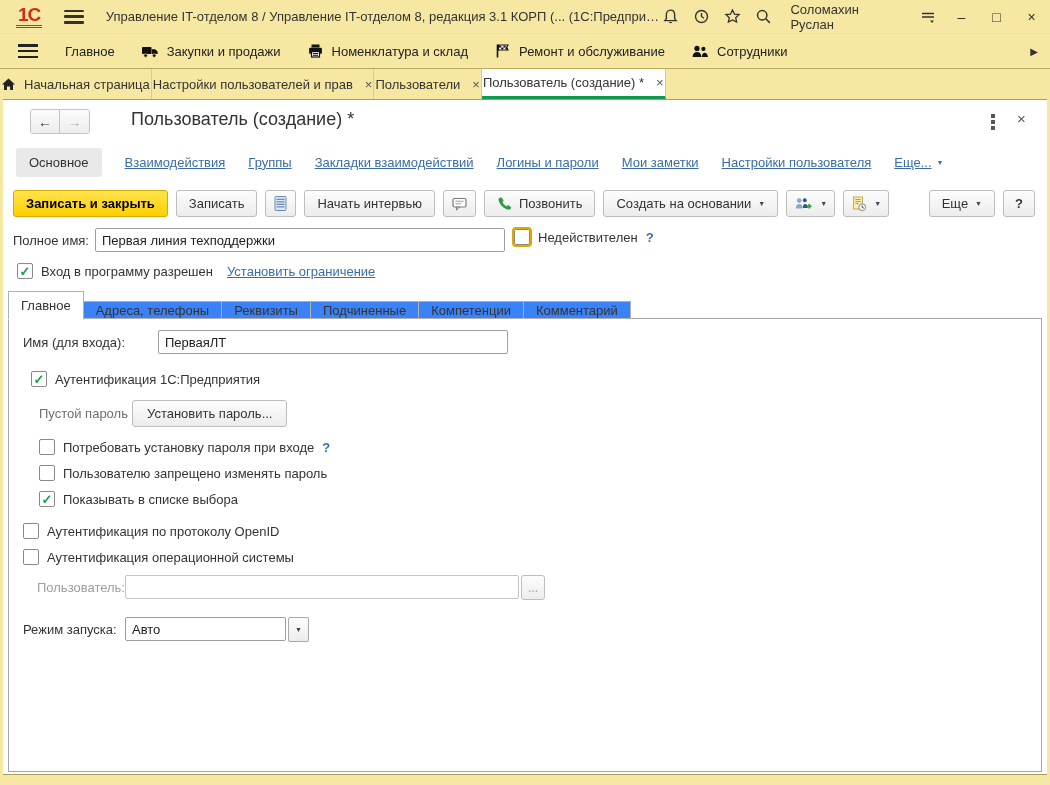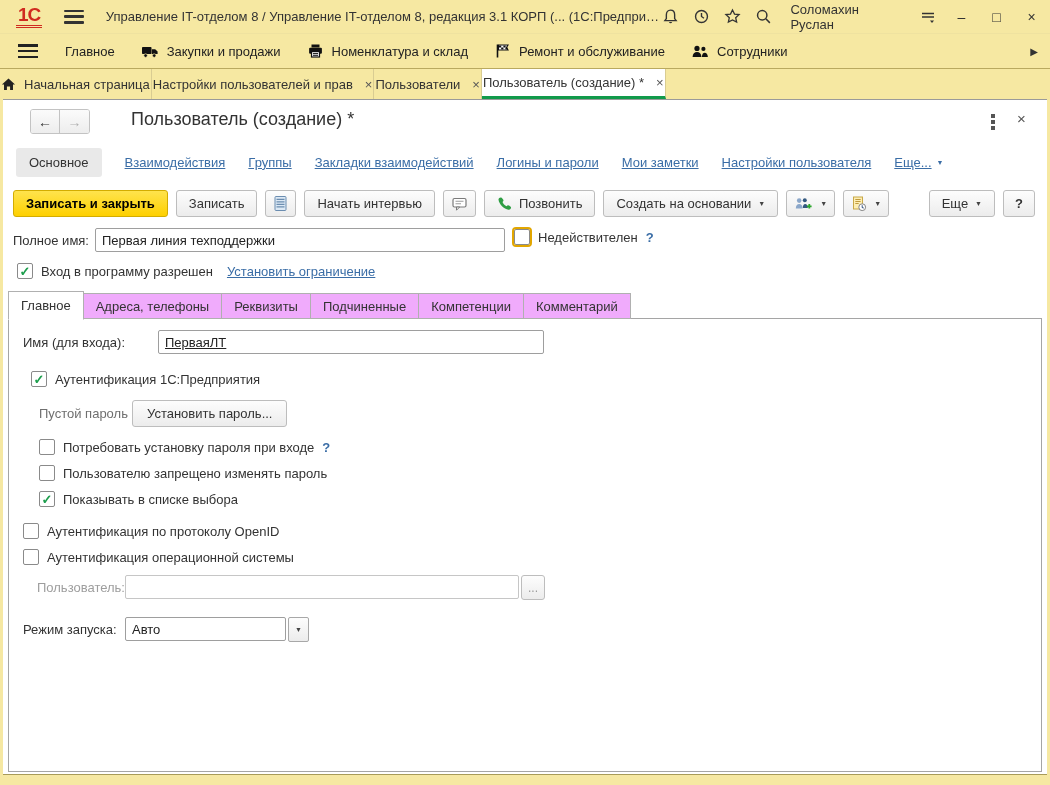--- a/index.html
+++ b/index.html
@@ -76,21 +76,21 @@
   .cb .mark { visibility:hidden; color:#1d9e4d; font-weight:bold; font-size:13px; line-height:1; }
   .cb.checked .mark { visibility:visible; }
   .cb.focusring { outline:2px solid #e2a600; outline-offset:0; }
   .cbrow { position:absolute; display:flex; align-items:center; gap:8px; }
   .cbrow label { font-size:13px; color:#333; cursor:pointer; white-space:nowrap; }
   .help-q { color:#3a6da6; font-weight:bold; font-size:13px; cursor:pointer; }
   .link { font-size:13px; color:#3a6da6; text-decoration:underline; cursor:pointer; white-space:nowrap; }
 
   
   .innertabs { position:absolute; top:190px; left:5px; display:flex; align-items:flex-end; height:29px; z-index:2; }
-  .itab { height:26px; padding:0 12px; background:#f0abfc; border:1px solid #b0b0b0; border-left:none;
+  .itab { height:18px; padding:0 12px; background:#3b82f6; border:1px solid #b0b0b0; border-left:none;
           display:flex; align-items:center; font-size:13px; color:#333; cursor:pointer; white-space:nowrap; }
   .itab:first-child { border-left:1px solid #b0b0b0; }
   .itab.active { height:29px; background:#fff; border-bottom:1px solid #fff; margin-bottom:-1px; border-left:1px solid #b0b0b0; }
   .tabcontent { position:absolute; top:218px; left:5px; width:1034px; height:454px; border:1px solid #a5a5a5; background:#fff; }
 
   .smallbtn { position:absolute; height:27px; background:linear-gradient(#fdfdfd,#ececec); border:1px solid #bdbdbd;
               border-radius:3px; font-size:13px; color:#333; display:flex; align-items:center; justify-content:center; cursor:pointer; }
   .ddbtn { position:absolute; width:21px; height:25px; background:linear-gradient(#fdfdfd,#ececec); border:1px solid #a8a8a8;
            border-radius:2px; display:flex; align-items:center; justify-content:center; cursor:pointer; }
   .dotsbtn-sm { color:#9a9a9a; font-size:12px; }
@@ -342,21 +342,21 @@
       <span class="itab">Адреса, телефоны</span>
       <span class="itab">Реквизиты</span>
       <span class="itab">Подчиненные</span>
       <span class="itab">Компетенции</span>
       <span class="itab">Комментарий</span>
     </div>
 
     <div class="tabcontent">
 
       <span class="field-label" style="top:16px; left:14px;">Имя (для входа):</span>
-      <input class="tinput" style="top: 11px; left: 149px; width: 386px; text-decoration: underline;" value="ПерваяЛТ">
+      <input class="tinput" style="top: 11px; left: 149px; width: 350px;" value="ПерваяЛТ">
 
       <div class="cbrow" style="top:52px; left:22px;">
         <span class="cb checked">
               <span class="mark">✓</span>
             </span>
         <label>Аутентификация 1С:Предприятия</label>
       </div>
 
       <span class="field-label" style="top:87px; left:30px; color:#6f6f6f;">Пустой пароль</span>
       <span class="smallbtn" style="top:81px; left:123px; padding:4px 14px;">Установить пароль...</span>

